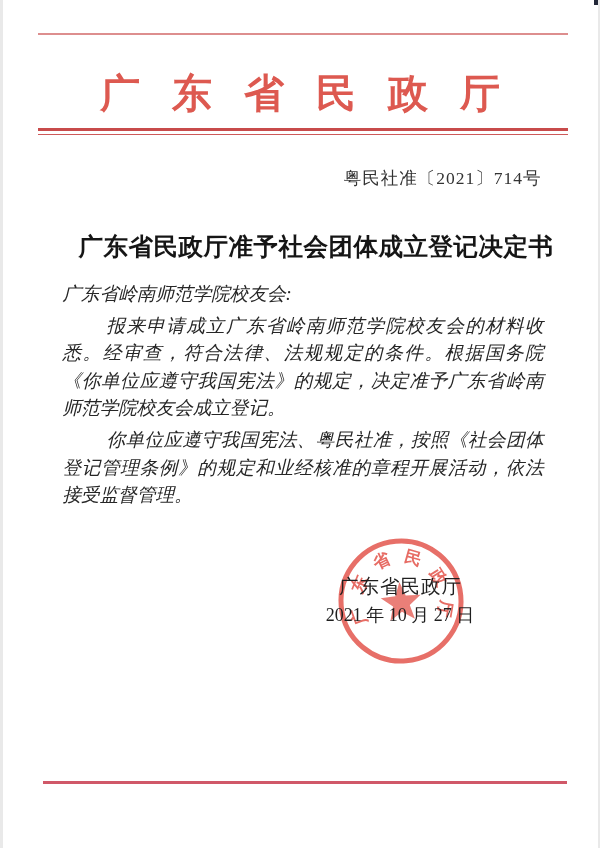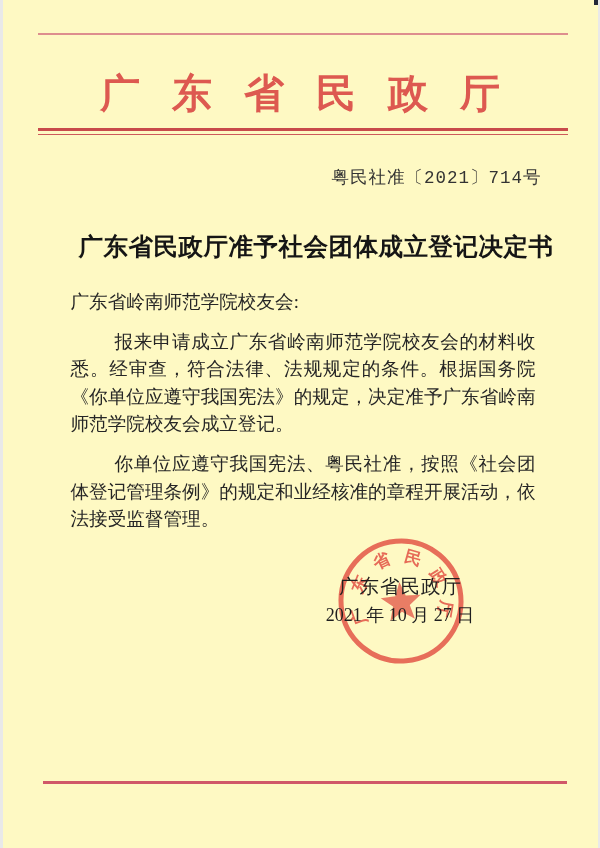--- a/index.html
+++ b/index.html
@@ -1,20 +1,20 @@
 <!DOCTYPE html>
 <html><head>
 <meta charset="utf-8">
 <style>
   html,body{margin:0;padding:0;background:#e9e9e9;}
   .page{
     position:relative;
     width:595px;height:848px;
     margin:0 auto;
-    background:#fef9c3;
+    background:#ffffff;
     overflow:hidden;
     font-family:"Liberation Serif","DejaVu Serif",serif;
     color:#2a2a2a;
   }
   .corner-mark{
     position:absolute;top:0;left:591px;width:9px;height:5px;
     background:#232838;
   }
   .rule-top{
     position:absolute;top:33px;left:35px;width:530px;height:2px;
@@ -36,37 +36,36 @@
   }
   .rule-thin{
     position:absolute;top:134px;left:35px;width:530px;height:1px;
     background:#cd5a5a;
   }
   .doc-number{
     position:absolute;top:167px;right:56px;
     font-size:17.5px;line-height:22px;
     color:#333;
     letter-spacing:1px;
-    font-family:Liberation Mono, monospace;
   }
   .title{
     position:absolute;top:214px;left:0;width:100%;margin:16px;
     text-align:center;
     font-size:24.5px;line-height:34px;
     font-weight:700;
     color:#151515;
     letter-spacing:0.5px;
   }
   .body-text{
     position:absolute;top:276px;left:56px;width:489px;
     font-size:18.6px;line-height:27.6px;
     text-align:justify;
     color:#262626;
   }
-  .body-text p{margin:12px;}
+  .body-text p{margin:4px;font-style:italic;}
   .body-text p.para{text-indent:44px;}
   .sig-issuer{
     position:absolute;top:575px;left:318px;width:160px;
     text-align:center;
     font-size:19.5px;line-height:24px;
     color:#1f1f1f;
     letter-spacing:1px;
     z-index:3;
   }
   .sig-date{

